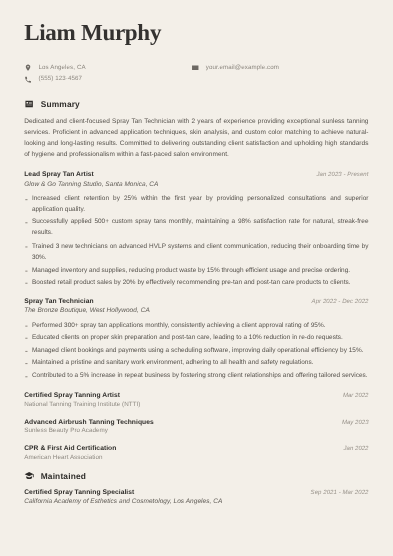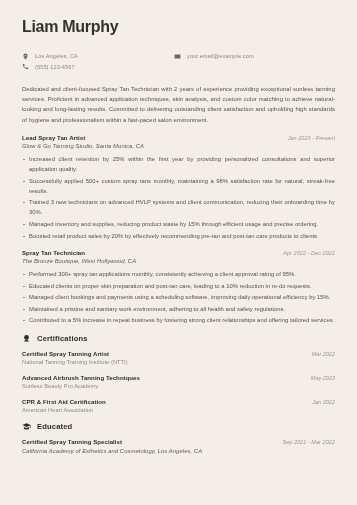--- a/index.html
+++ b/index.html
@@ -6,26 +6,27 @@
   html, body {
     width:357px; height:505px;
     background:#f3efe8;
     font-family:"Liberation Sans", sans-serif;
     color:#2f2d2a;
     overflow:hidden;
   }
   .page { width:357px; height:505px; padding:18px 22px 0 22px; position:relative; }
 
   .name {
-    font-size:16px;
+    font-size:21px;
     font-weight:700;
     letter-spacing:-0.3px;
     color:#343230;
     line-height:1.1;
     margin-bottom:17px;
+    font-family:Liberation Serif, serif;
   }
 
   .contact {
     display:flex;
     font-size:5.6px;
     color:#8d8880;
     margin-bottom:14px;
   }
   .contact-col { display:flex; flex-direction:column; gap:3.5px; }
   .contact-col.left { width:152px; }
@@ -130,20 +131,28 @@
           <svg viewBox="0 0 24 24">
               <path d="M2 5h20v14H2V5zm10 7.5L3.5 6.6h17L12 12.5z"></path>
             </svg>
         </span>
         <span class="txt">your.email@example.com</span>
       </div>
     </div>
   </div>
 
   <div class="section">
+    <div class="sec-head">
+      <span class="sico">
+        <svg viewBox="0 0 24 24">
+            <path d="M3 4h18v16H3V4zm2.5 3v4h4V7h-4zm6 .6v1.3h7V7.6h-7zm0 2.8v1.3h7v-1.3h-7zm-6 3.4v1.3h13v-1.3h-13z"></path>
+          </svg>
+      </span>
+      <span class="sec-title">Summary</span>
+    </div>
     <div class="summary-text">Dedicated and client-focused Spray Tan Technician with 2 years of experience providing exceptional sunless tanning services. Proficient in advanced application techniques, skin analysis, and custom color matching to achieve natural-looking and long-lasting results. Committed to delivering outstanding client satisfaction and upholding high standards of hygiene and professionalism within a fast-paced salon environment.</div>
   </div>
 
   <div class="section sec-exp">
 
     <div class="entry">
       <div class="entry-top">
         <span class="entry-title">Lead Spray Tan Artist</span>
         <span class="entry-date">Jan 2023 - Present</span>
       </div>
@@ -167,29 +176,20 @@
         <li>Performed 300+ spray tan applications monthly, consistently achieving a client approval rating of 95%.</li>
         <li>Educated clients on proper skin preparation and post-tan care, leading to a 10% reduction in re-do requests.</li>
         <li>Managed client bookings and payments using a scheduling software, improving daily operational efficiency by 15%.</li>
         <li>Maintained a pristine and sanitary work environment, adhering to all health and safety regulations.</li>
         <li>Contributed to a 5% increase in repeat business by fostering strong client relationships and offering tailored services.</li>
       </ul>
     </div>
   </div>
 
   <div class="section sec-cert">
-    <div class="sec-head">
-      <span class="sico">
-        <svg viewBox="0 0 24 24">
-            <circle cx="12" cy="9" r="6.4"></circle>
-            <path d="M8 15l-1.6 6.5L12 19l5.6 2.5L16 15z"></path>
-          </svg>
-      </span>
-      <span class="sec-title">Certifications</span>
-    </div>
 
     <div class="cert">
       <div class="cert-top">
         <span class="cert-name">Certified Spray Tanning Artist</span>
         <span class="cert-date">Mar 2022</span>
       </div>
       <div class="cert-issuer">National Tanning Training Institute (NTTI)</div>
     </div>
 
     <div class="cert">
@@ -209,21 +209,21 @@
     </div>
   </div>
 
   <div class="section sec-edu">
     <div class="sec-head">
       <span class="sico">
         <svg viewBox="0 0 24 24">
             <path d="M12 3L1 8.2l11 5.2 9-4.3v6.4h2V8.2L12 3zM5 13v4c0 1.7 3.1 3 7 3s7-1.3 7-3v-4l-7 3.3L5 13z"></path>
           </svg>
       </span>
-      <span class="sec-title">Educated</span>
+      <span class="sec-title">Maintained</span>
     </div>
 
     <div class="entry">
       <div class="entry-top">
         <span class="entry-title">Certified Spray Tanning Specialist</span>
         <span class="entry-date">Sep 2021 - Mar 2022</span>
       </div>
       <div class="entry-sub tight">California Academy of Esthetics and Cosmetology, Los Angeles, CA</div>
     </div>
   </div>

